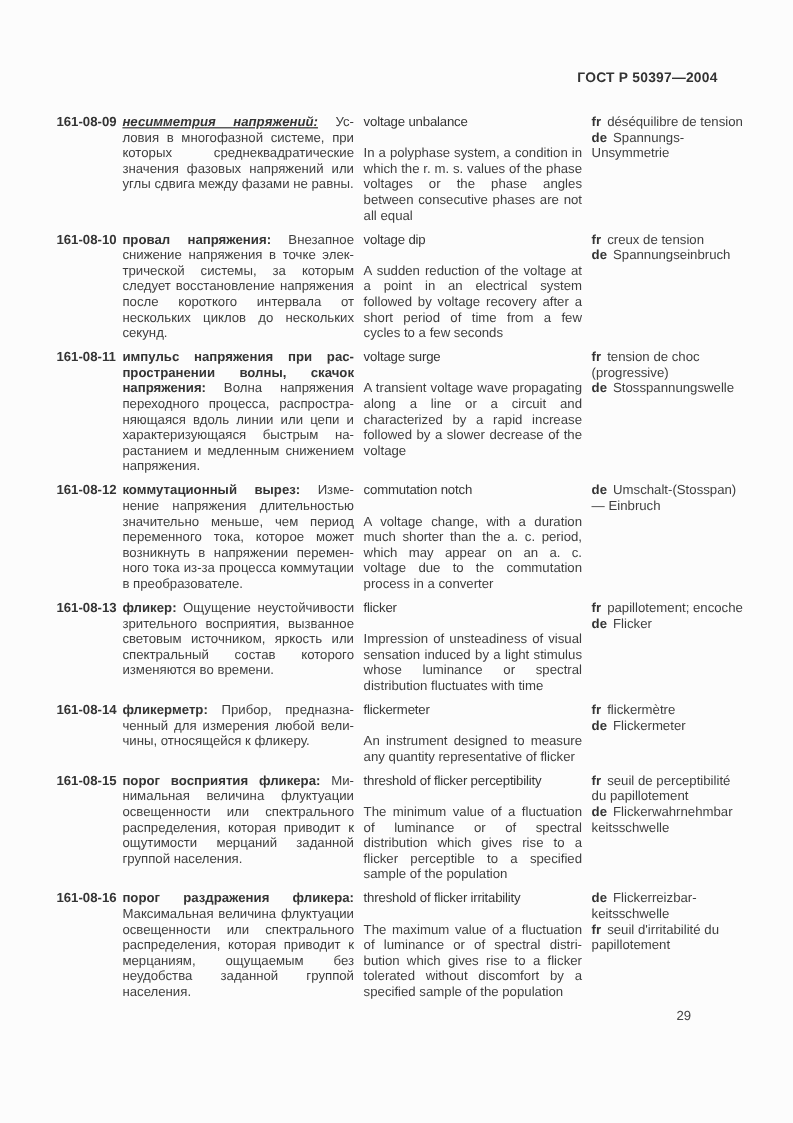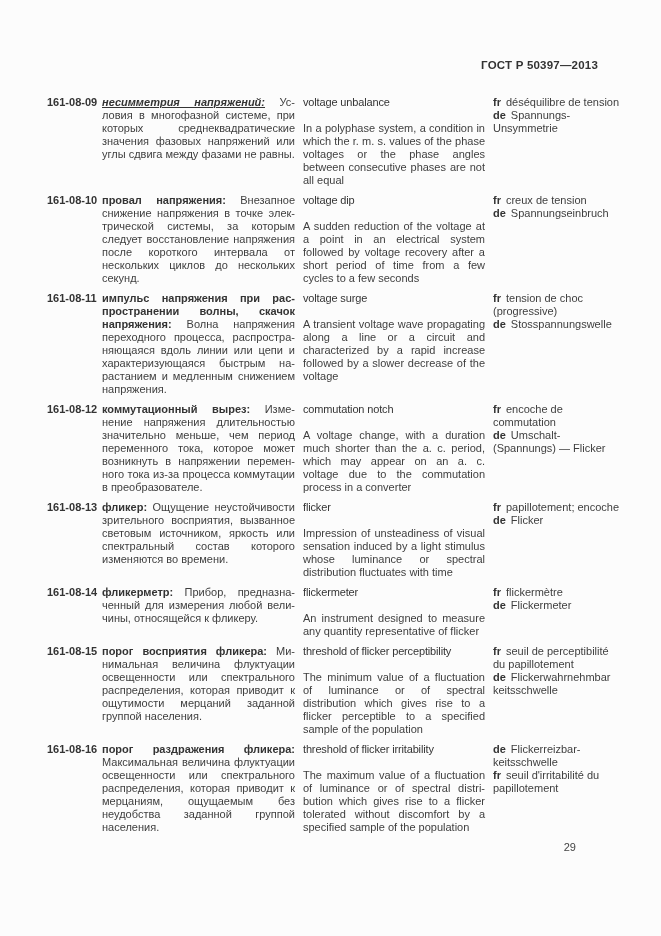--- a/index.html
+++ b/index.html
@@ -82,21 +82,21 @@
     margin: 6px 85px 0 0;
     text-align: right;
     color: #444;
   }
 </style>
 </head>
 <body>
 
 <div class="page">
 
-  <div class="page-header">ГОСТ Р 50397—2013</div>
+  <div class="page-header">ГОСТ Р 50397—2004</div>
 
   <div class="content">
 
     <div class="entry">
       <div class="col-num">161-08-09</div>
       <div class="col-ru">
         <span class="ru-term emph">несимметрия напряжений:</span>
         <span>Ус­ловия в многофазной системе, при которых среднеквадратические значения фазовых напряжений или углы сдвига между фазами не рав­ны.</span>
       </div>
       <div class="col-en">
@@ -158,24 +158,21 @@
       <div class="col-ru">
         <span class="ru-term">коммутационный вырез:</span>
         <span>Изме­нение напряжения длительностью значительно меньше, чем период переменного тока, которое может возникнуть в напряжении перемен­ного тока из-за процесса коммута­ции в преобразователе.</span>
       </div>
       <div class="col-en">
         <div class="en-term">commutation notch</div>
         <div class="en-def">A voltage change, with a duration much shorter than the a. c. period, which may appear on an a. c. voltage due to the commutation process in a converter</div>
       </div>
       <div class="col-frde">
         <div>
-          <span class="lang-label">fr</span><span>encoche de commutation</span>
-        </div>
-        <div>
-          <span class="lang-label">de</span><span>Umschalt-(Spannungs) — Flicker</span>
+          <span class="lang-label">de</span><span>Umschalt-(Stosspan) — Einbruch</span>
         </div>
       </div>
     </div>
 
     <div class="entry">
       <div class="col-num">161-08-13</div>
       <div class="col-ru">
         <span class="ru-term">фликер:</span>
         <span>Ощущение неустойчиво­сти зрительного восприятия, вы­званное световым источником, яркость или спектральный состав которого изменяются во времени.</span>
       </div>

